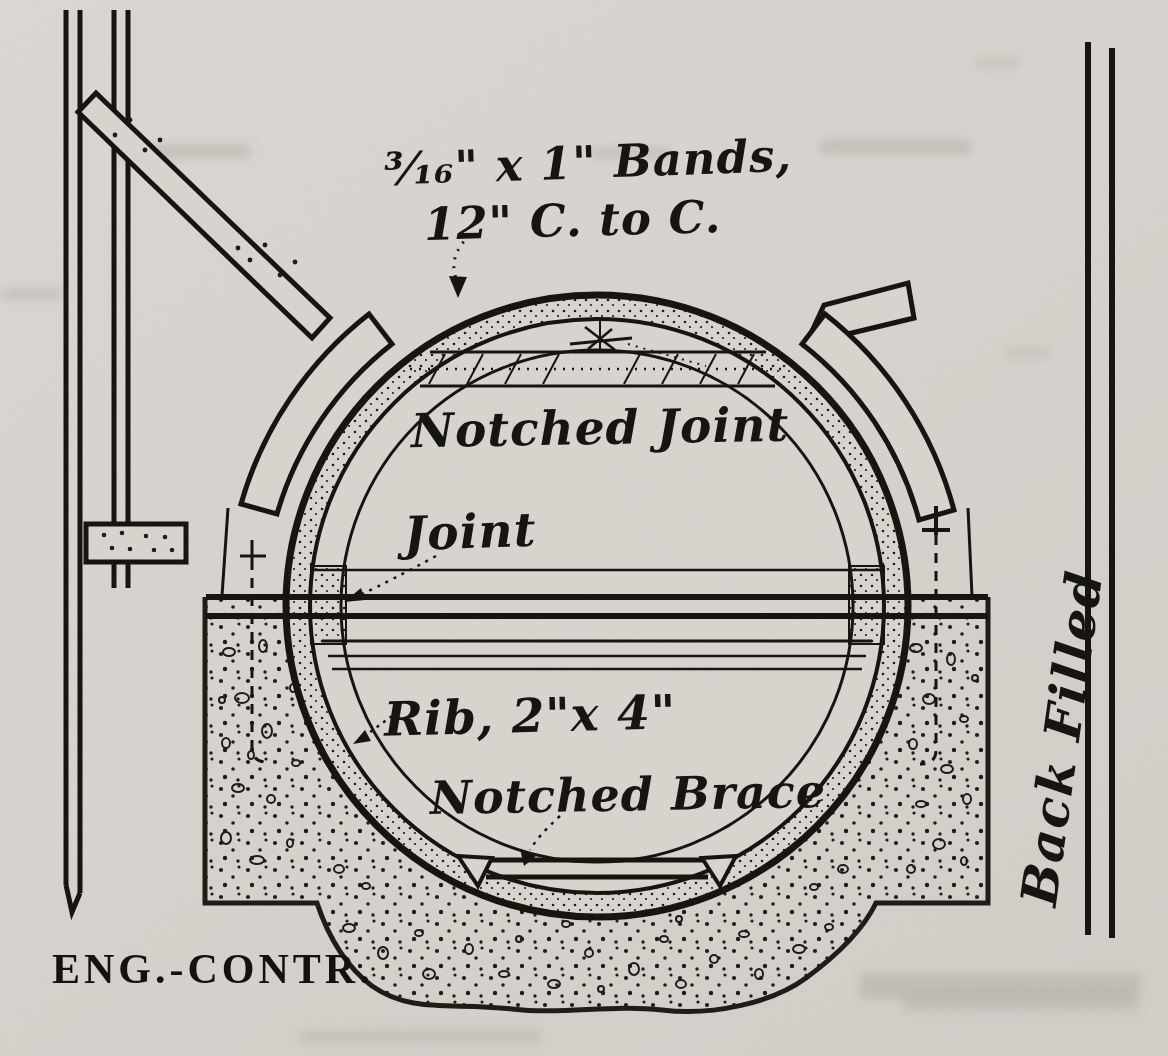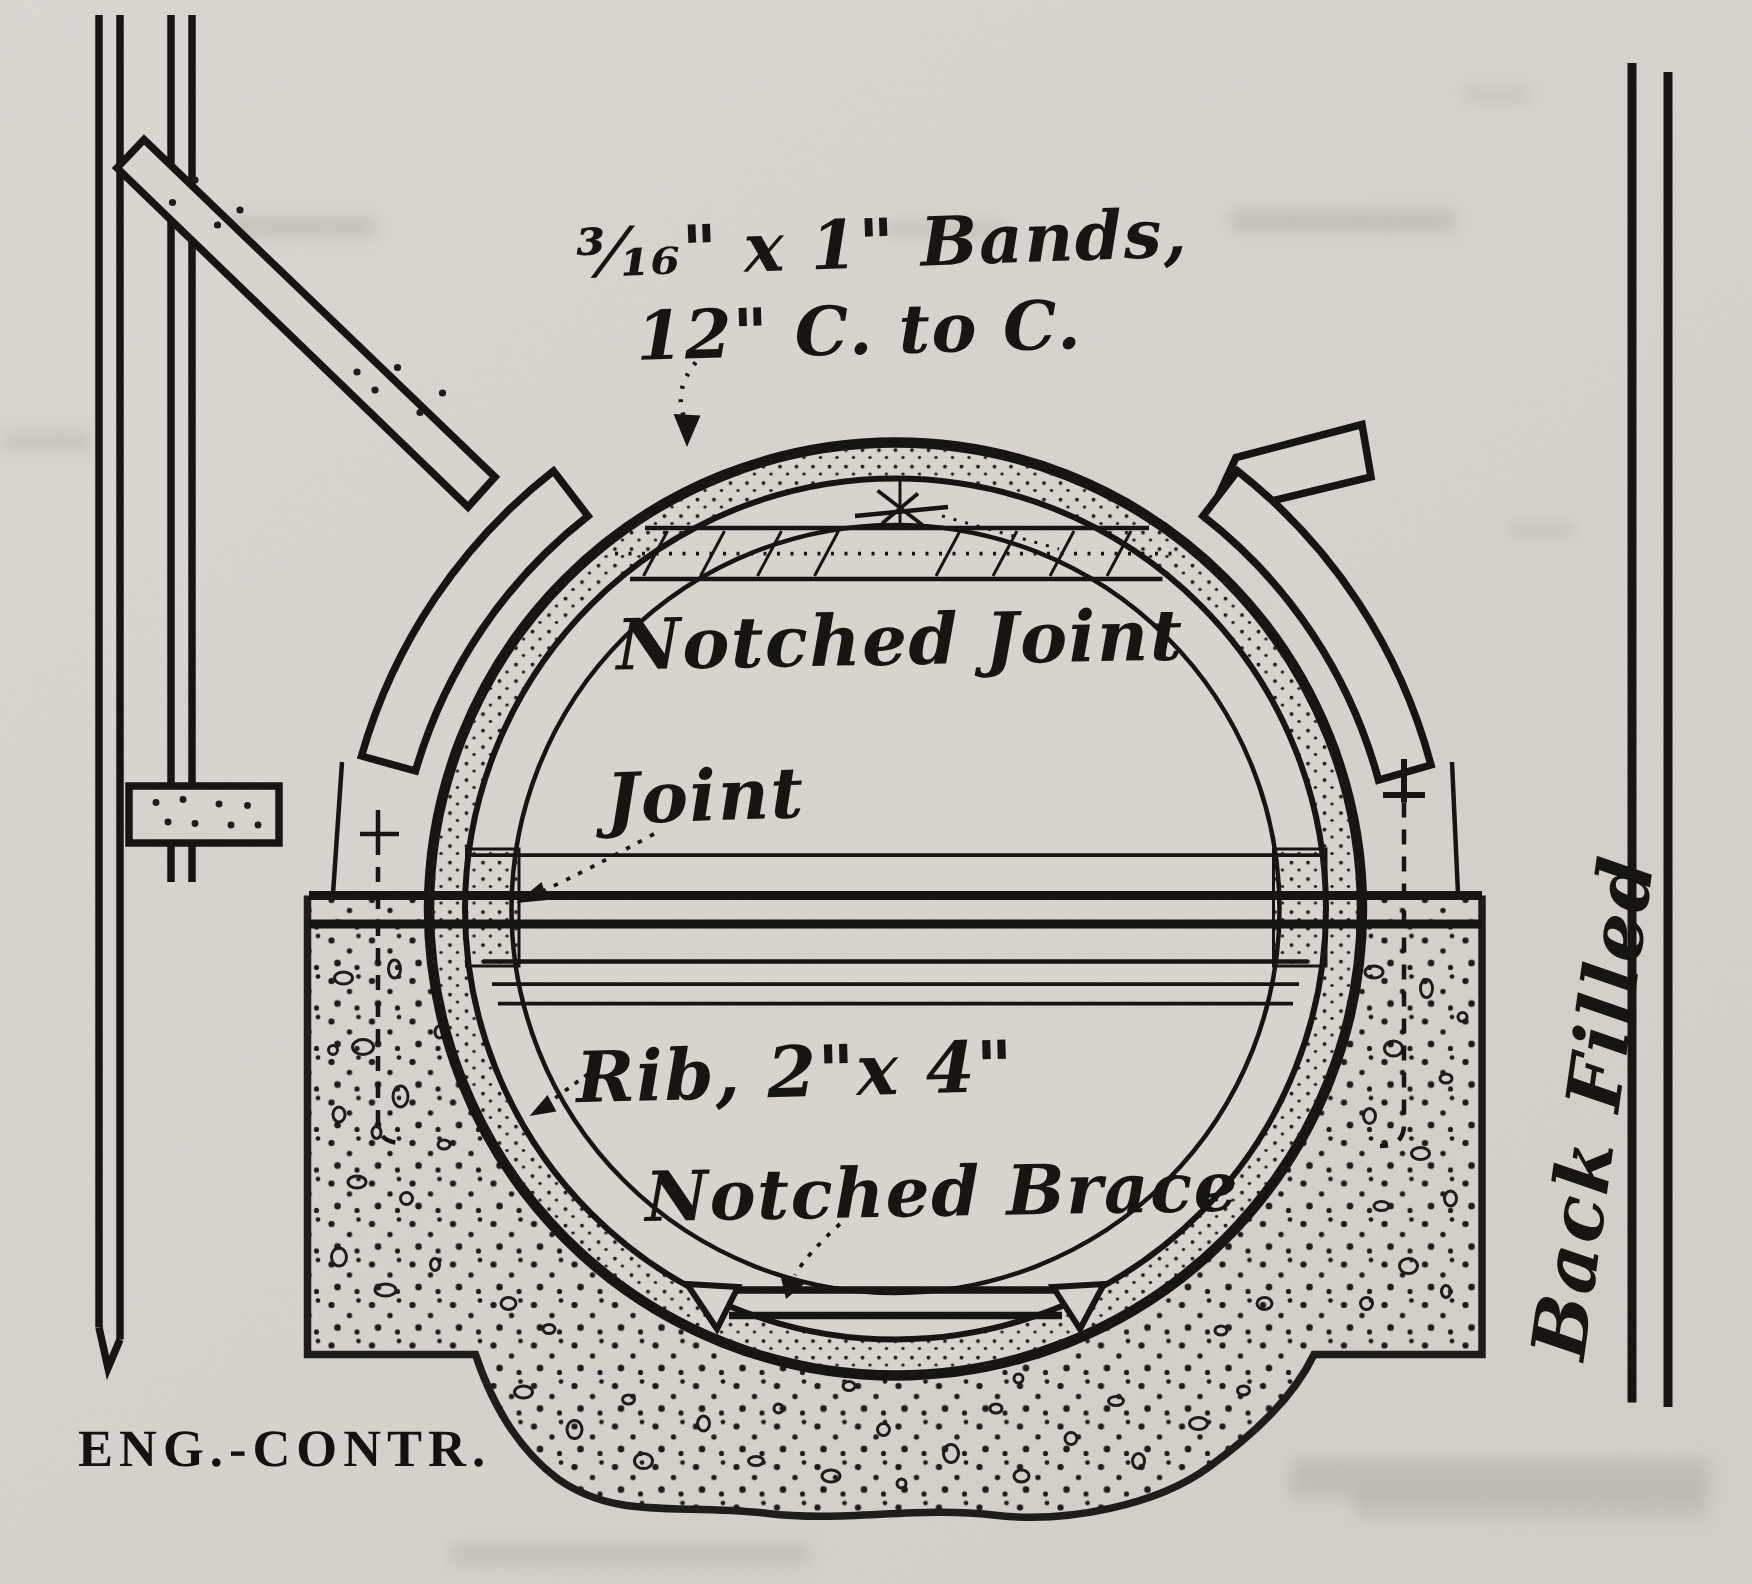--- a/index.html
+++ b/index.html
@@ -17,21 +17,21 @@
   .lbl-bands2{left:424px;top:198px;font-size:45px;transform:rotate(-1.5deg);}
   .lbl-njoint{left:398px;top:404px;width:404px;text-align:center;font-size:47px;transform:rotate(-1deg);}
   .lbl-joint{left:404px;top:508px;font-size:47px;transform:rotate(-2deg);}
   .lbl-rib{left:384px;top:692px;font-size:47px;transform:rotate(-1.5deg);}
   .lbl-nbrace{left:430px;top:772px;width:340px;text-align:center;font-size:46px;transform:rotate(-1deg);}
   .lbl-backfilled{
     left:1014px;top:902px;font-size:50px;transform:rotate(-82deg);
     transform-origin:0 0;letter-spacing:2px;
   }
   .lbl-credit{
-    left:52px;top:948px;font-size:35px;font-style:normal;
+    left:52px;top:948px;font-size:42px;font-style:normal;
     font-family:"Liberation Serif",serif;font-weight:700;letter-spacing:4px;color:#14120e;
   }
 </style>
 </head>
 <body>
 
 <div class="stage">
 
 <svg width="1168" height="1056" viewBox="0 0 1168 1056">
   <defs>

